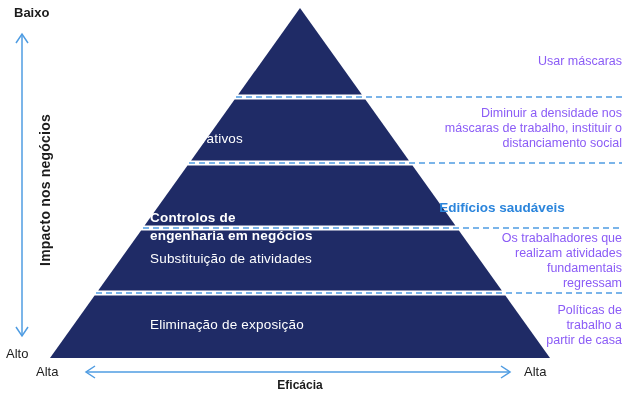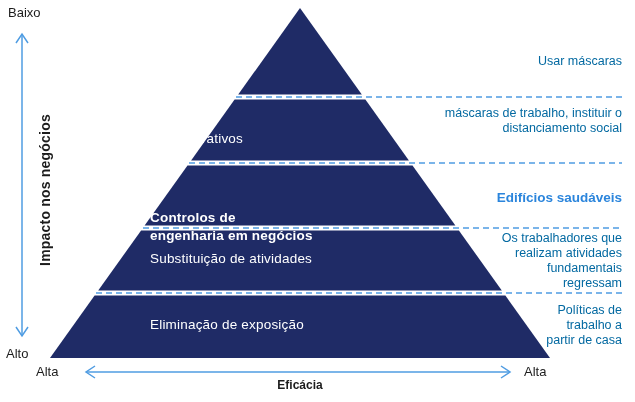--- a/index.html
+++ b/index.html
@@ -18,21 +18,21 @@
     transform:rotate(-90deg);font-weight:bold;font-size:14px;letter-spacing:.2px;
   }
   .eficacia{left:240px;top:378px;width:120px;text-align:center;}
   .pyr-label{
     position:absolute;left:150px;width:300px;z-index:3;
     color:#ffffff;font-size:13.5px;line-height:18px;letter-spacing:.2px;
   }
   .pyr-label.bold{font-weight:bold;margin-top:32px;}
   .annot{
     position:absolute;right:13px;width:240px;text-align:right;z-index:2;
-    color:#0369a1;font-size:12.5px;line-height:15px;
+    color:#8b5cf6;font-size:12.5px;line-height:15px;
   }
   .annot.emph{color:#2b85dc;font-weight:bold;font-size:13.5px;}
 </style>
 </head>
 <body>
 
 <div class="stage">
 
   <svg class="shapes" width="635" height="402" viewBox="0 0 635 402">
 
@@ -53,21 +53,21 @@
       <polyline points="16,327 22,336 28,327"></polyline>
     </g>
 
     <g stroke="#4f9ce2" stroke-width="1.5" fill="none">
       <line x1="86" y1="372" x2="510" y2="372"></line>
       <polyline points="95,366 86,372 95,378"></polyline>
       <polyline points="501,366 510,372 501,378"></polyline>
     </g>
   </svg>
 
-  <div class="lbl" style="left:8px;top:5px;">Baixo</div>
+  <div class="lbl" style="left:14px;top:5px;font-weight:bold;">Baixo</div>
   <div class="lbl impacto">Impacto nos negócios</div>
   <div class="lbl" style="left:6px;top:346px;">Alto</div>
 
   <div class="lbl" style="left:36px;top:364px;">Alta</div>
   <div class="lbl" style="left:524px;top:364px;">Alta</div>
   <div class="lbl axis-title eficacia">Eficácia</div>
 
   <div class="pyr-label" style="top:55px;">
     <div>EPI</div>
   </div>
@@ -83,24 +83,25 @@
     <div>Substituição de atividades</div>
   </div>
   <div class="pyr-label" style="top:316px;">
     <div>Eliminação de exposição</div>
   </div>
 
   <div class="annot" style="top:54px;">
     <div>Usar máscaras</div>
   </div>
   <div class="annot" style="top:106px;">
+    <div>Diminuir a densidade nos</div>
     <div>máscaras de trabalho, instituir o</div>
     <div>distanciamento social</div>
   </div>
-  <div class="annot emph" style="top:190px;">
+  <div class="annot emph" style="top:200px;text-align:center;">
     <div>Edifícios saudáveis</div>
   </div>
   <div class="annot" style="top:231px;">
     <div>Os trabalhadores que</div>
     <div>realizam atividades</div>
     <div>fundamentais</div>
     <div>regressam</div>
   </div>
   <div class="annot" style="top:303px;">
     <div>Políticas de</div>

